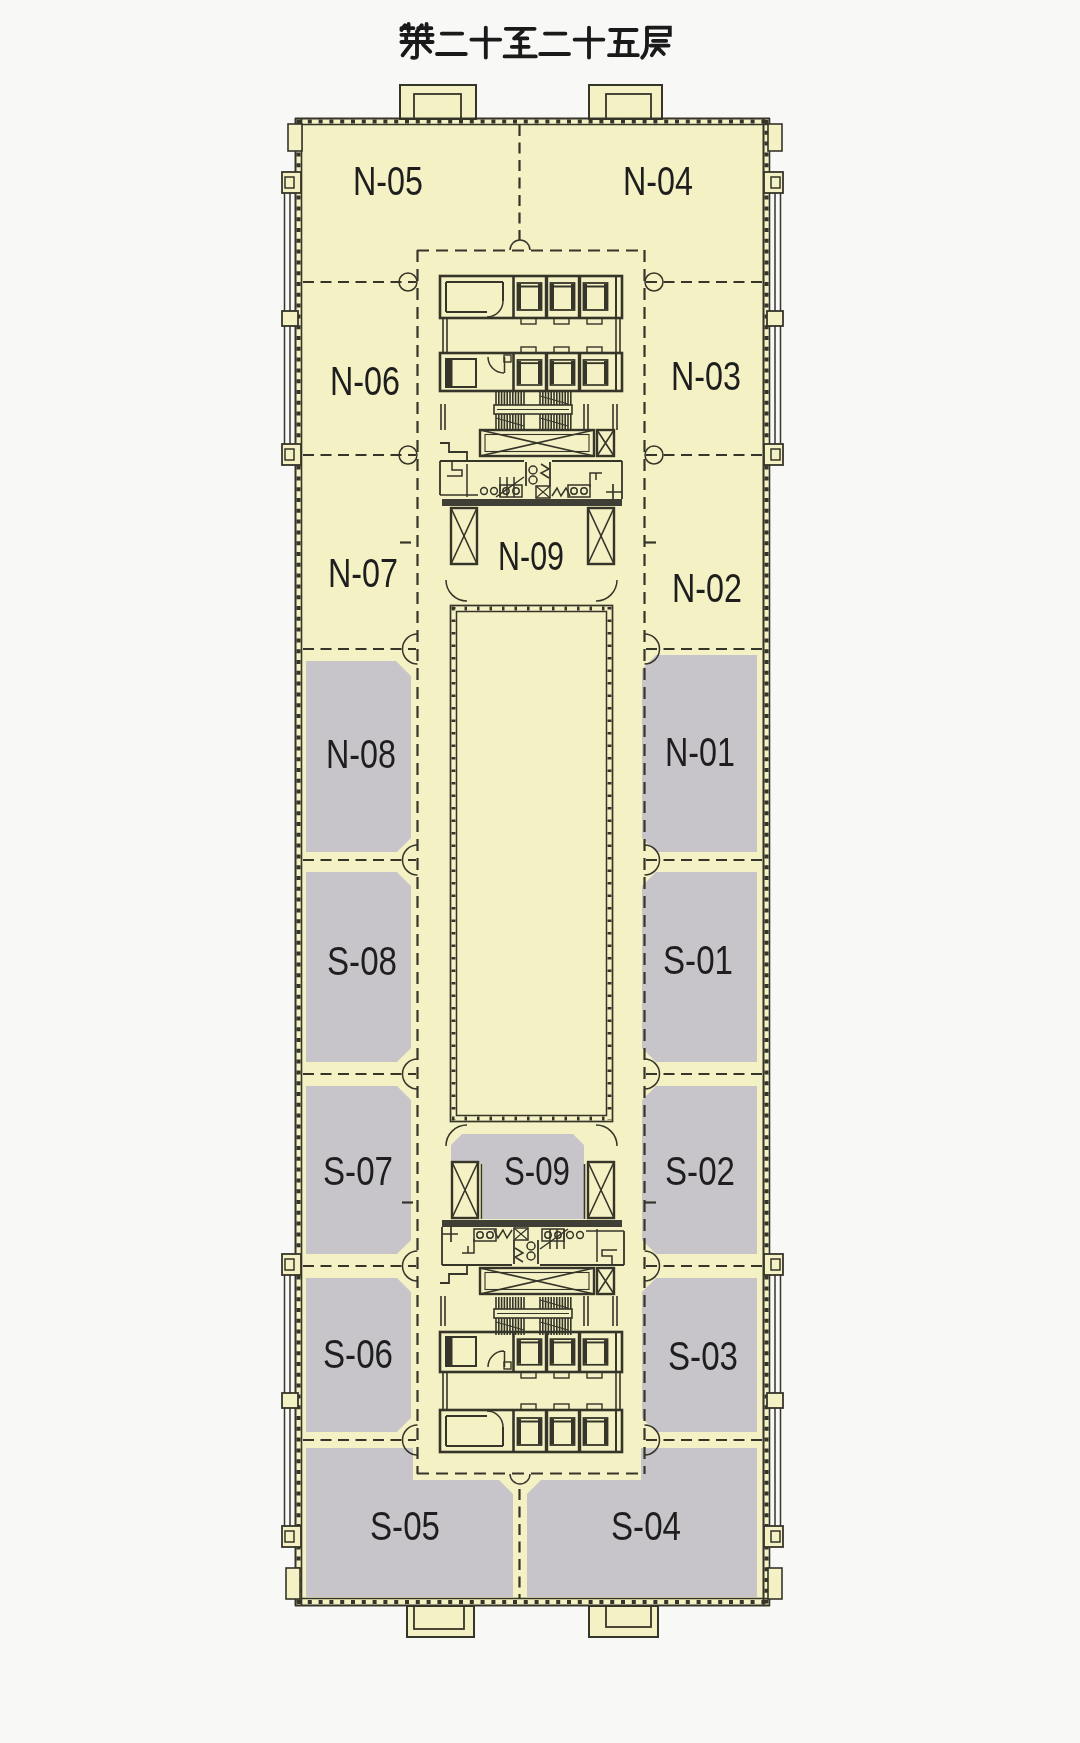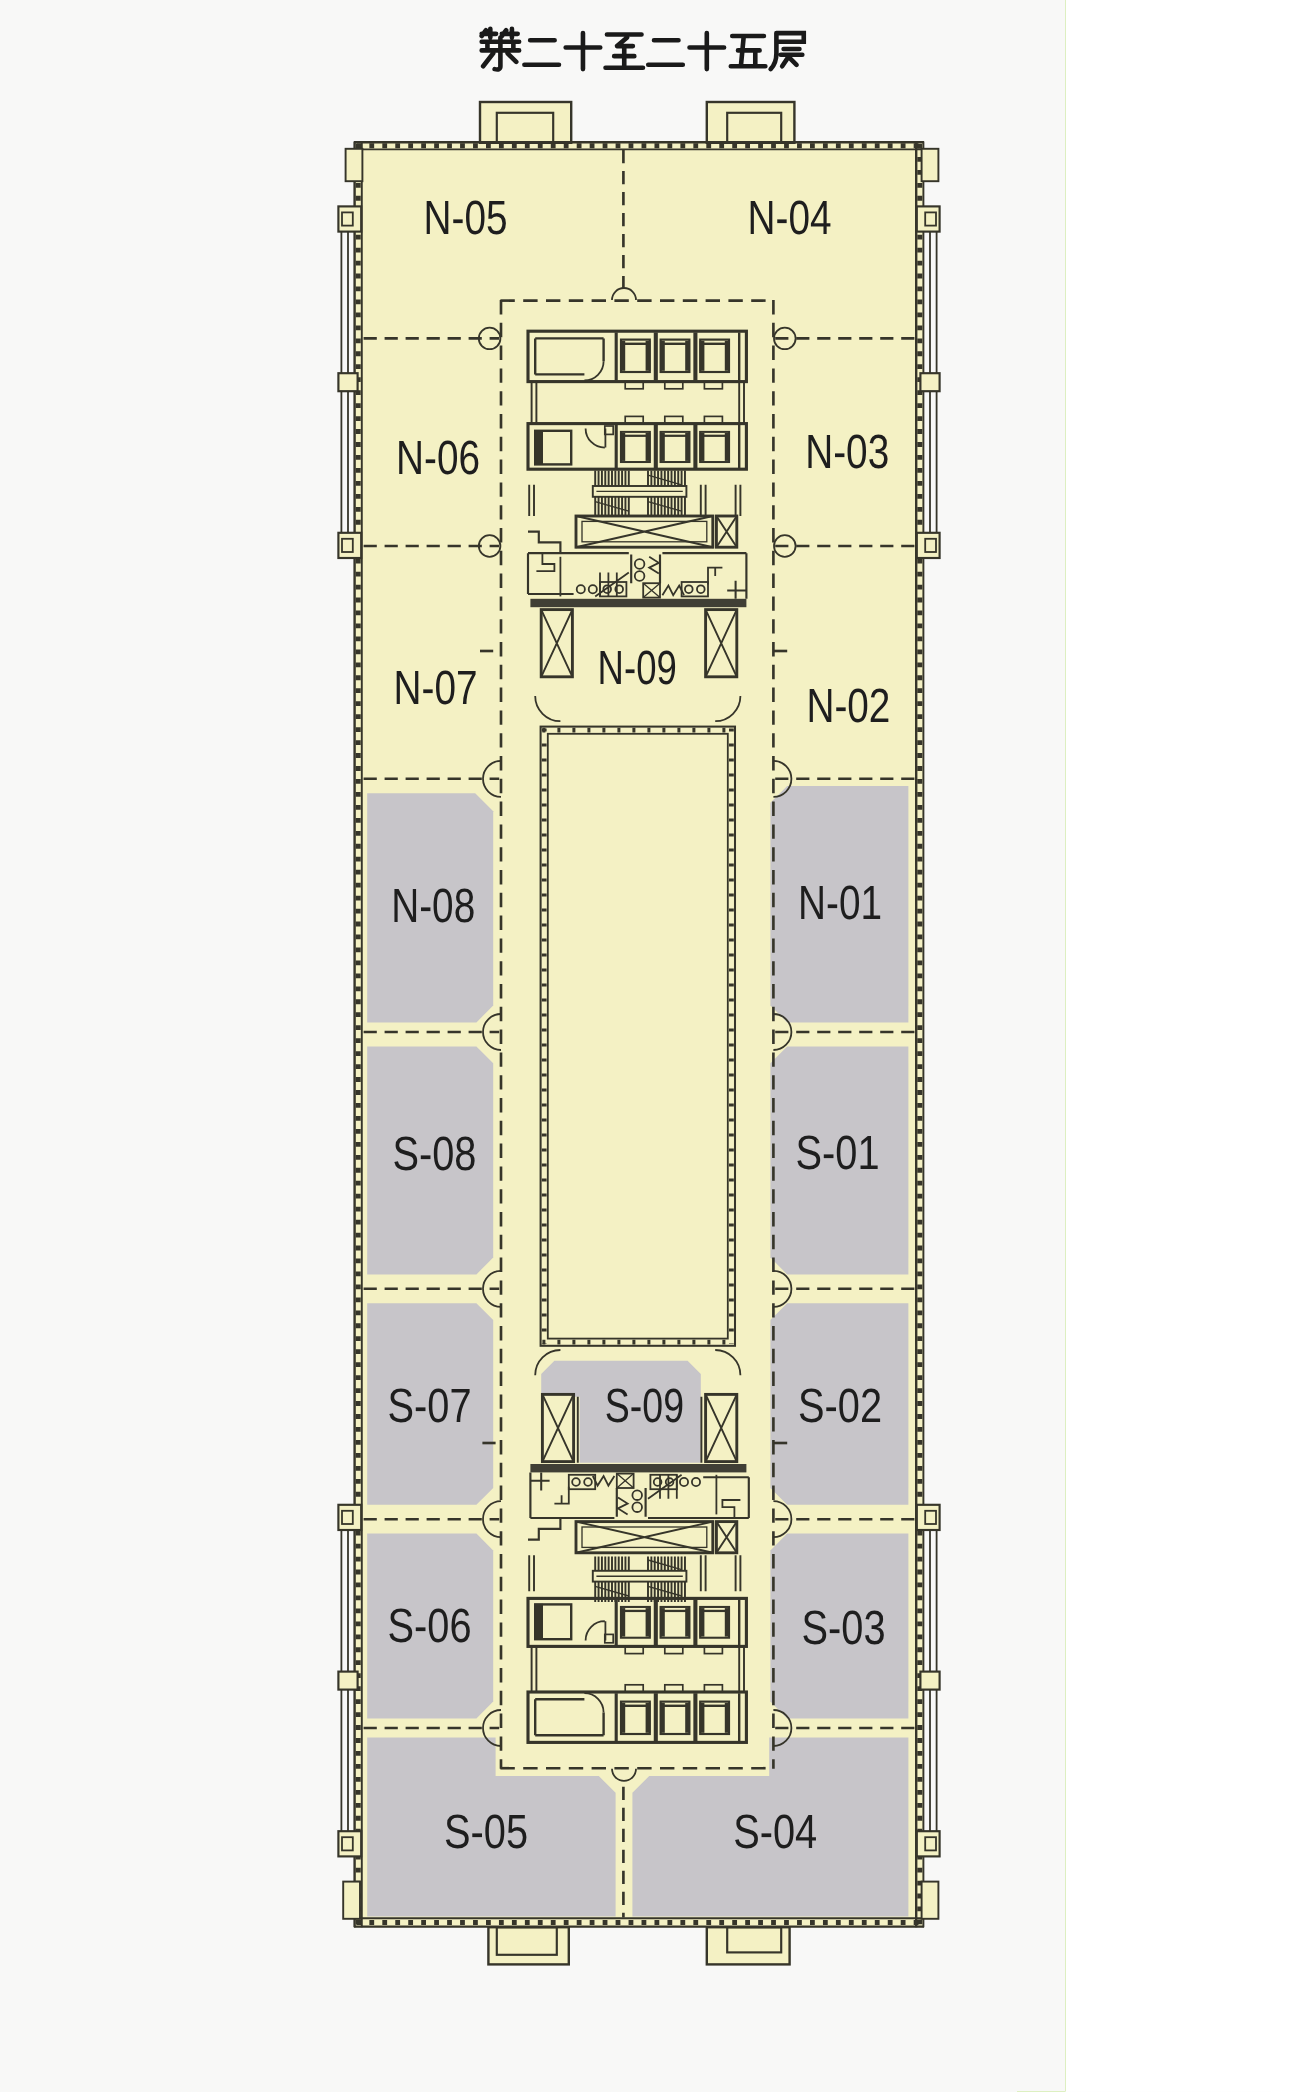--- a/index.html
+++ b/index.html
@@ -1,16 +1,16 @@
 <!DOCTYPE html>
 <html><head>
 <meta charset="utf-8">
 <style>
 html,body{margin:0;padding:0;background:#ffffff;}
-#page{position:relative;width:888px;height:1743px;background:#84cc16;overflow:hidden;
+#page{position:relative;width:1080px;height:1743px;background:#86efac;overflow:hidden;
       font-family:"Liberation Sans",sans-serif;}
 svg{position:absolute;top:0;left:0;display:block;}
 </style>
 </head>
 <body>
 <div id="page">
 <svg width="1080" height="1743" viewBox="0 0 1080 1743">
 <defs>
 <g id="car">
   <rect x="0" y="0" width="24" height="27" fill="none" stroke="#36352a" stroke-width="1.8"></rect>

